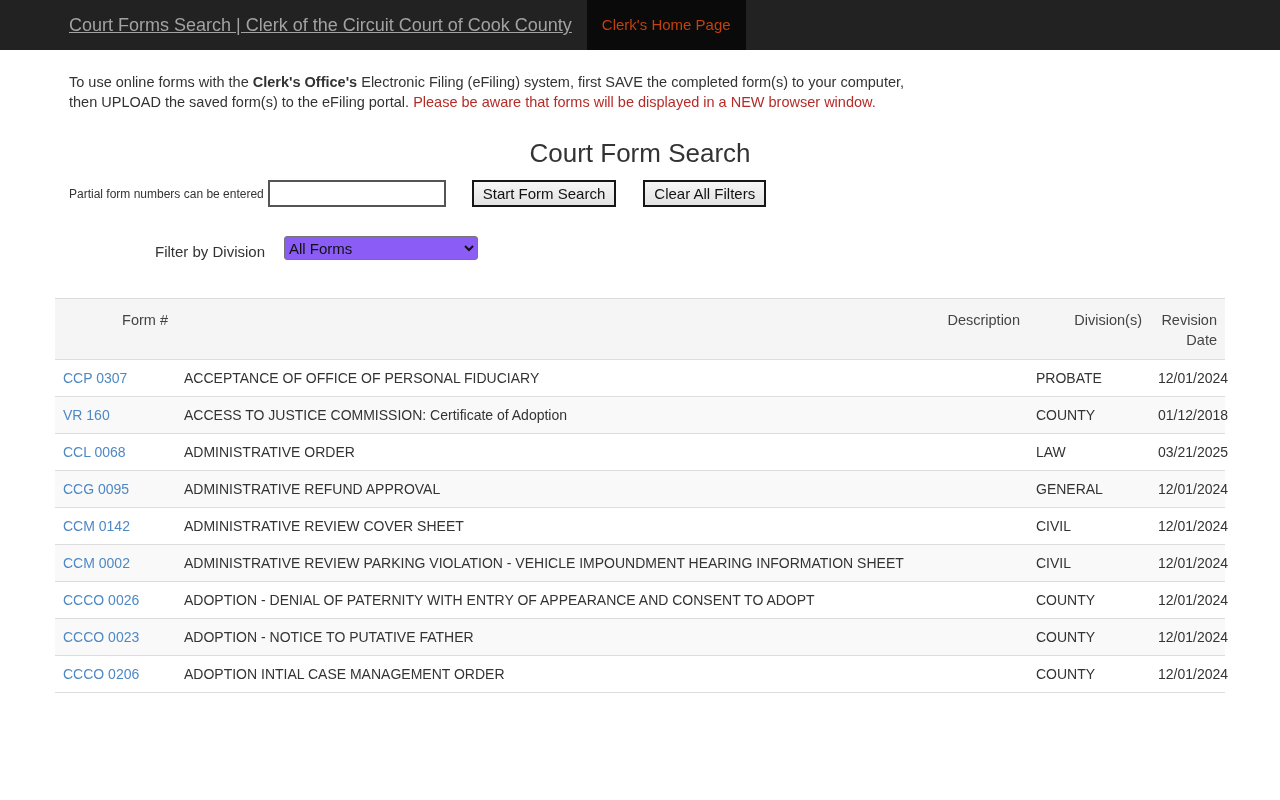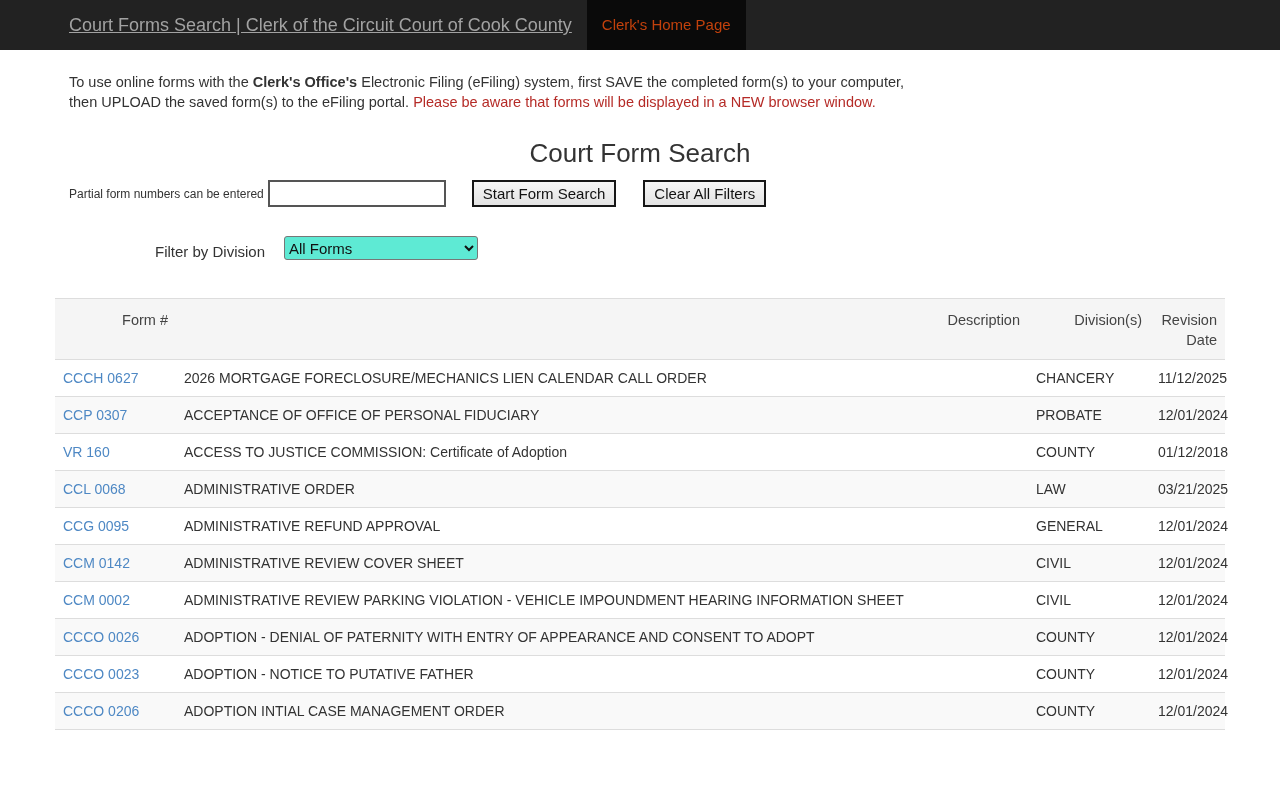--- a/index.html
+++ b/index.html
@@ -107,21 +107,21 @@
     font-size: 15px;
     margin-right: 7px;
   }
   .division-select {
     width: 194px;
     height: 24px;
     font-size: 15px;
     font-family: "Liberation Sans", sans-serif;
     border: 1px solid #777777;
     border-radius: 3px;
-    background: #5eead4;
+    background: #8b5cf6;
     color: #111111;
   }
   
   table.forms-table {
     width: 100%;
     border-collapse: collapse;
     margin-top: 38px;
     table-layout: fixed;
   }
   .forms-table thead tr {
@@ -204,26 +204,20 @@
     <thead>
       <tr>
         <th>Form #</th>
         <th>Description</th>
         <th>Division(s)</th>
         <th>Revision Date</th>
       </tr>
     </thead>
     <tbody>
         <tr>
-          <td><a href="#">CCCH 0627</a></td>
-          <td>2026 MORTGAGE FORECLOSURE/MECHANICS LIEN CALENDAR CALL ORDER</td>
-          <td>CHANCERY</td>
-          <td>11/12/2025</td>
-        </tr>
-        <tr>
           <td><a href="#">CCP 0307</a></td>
           <td>ACCEPTANCE OF OFFICE OF PERSONAL FIDUCIARY</td>
           <td>PROBATE</td>
           <td>12/01/2024</td>
         </tr>
         <tr>
           <td><a href="#">VR 160</a></td>
           <td>ACCESS TO JUSTICE COMMISSION: Certificate of Adoption</td>
           <td>COUNTY</td>
           <td>01/12/2018</td>

